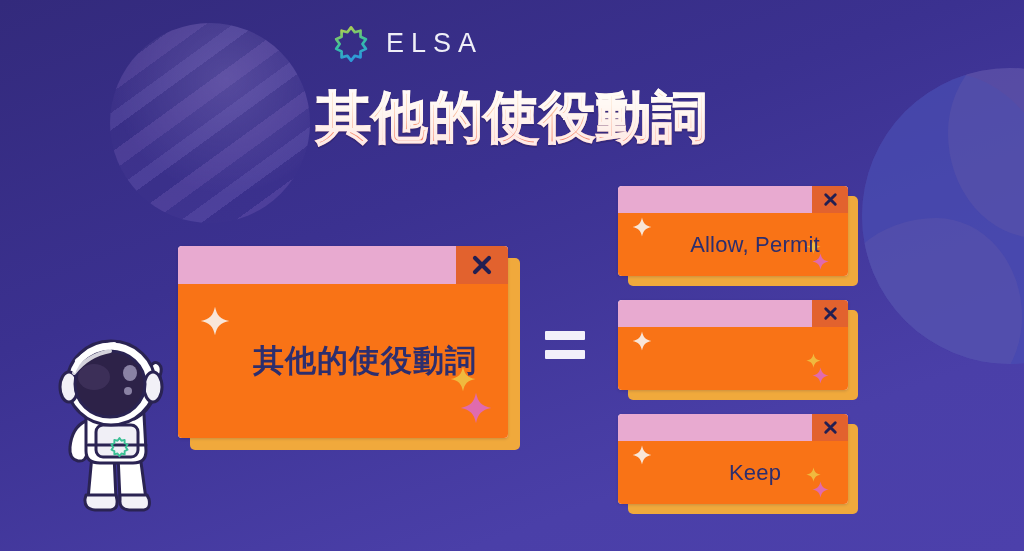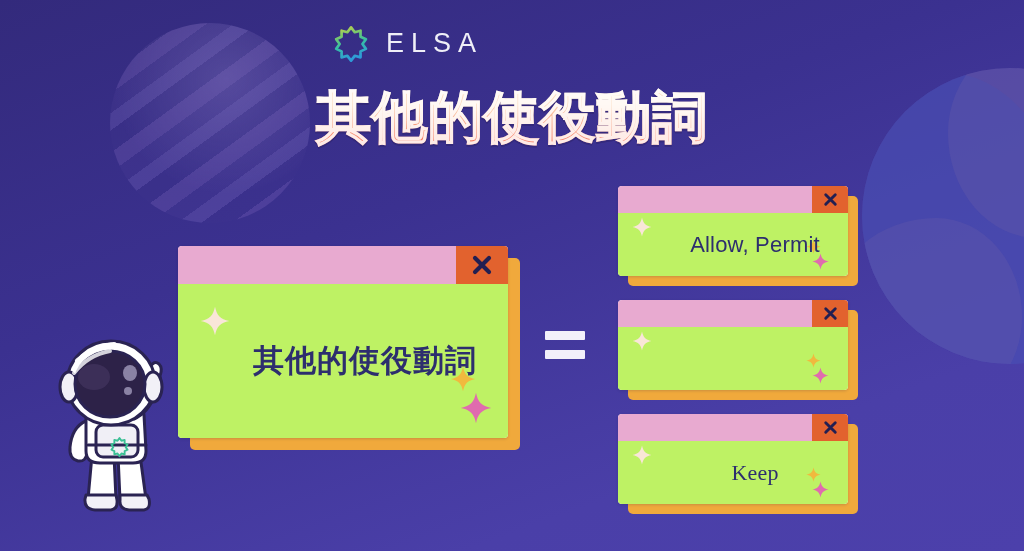--- a/index.html
+++ b/index.html
@@ -113,21 +113,21 @@
   .win .closebtn {
     width:52px; background:#E2622E;
     display:flex; align-items:center; justify-content:center;
     cursor:pointer;
   }
   .win .closebtn svg { display:block; }
   .win .body {
     position:relative;
     height:calc(100% - 38px);
     display:flex; align-items:center; justify-content:center;
-    background:#bef264;
+    background:#f97316;
     padding-left:44px;
   }
   .win .label {
     position:relative; z-index:3;
     color:#2D2E6E;
     text-align:center;
   }
 
   
   #card-main { left:178px; top:246px; width:330px; height:192px; }
@@ -141,21 +141,21 @@
 
   
   .card-sm { width:230px; height:90px; }
   .card-sm .titlebar { height:27px; }
   .card-sm .closebtn { width:36px; }
   .card-sm .body { height:63px; }
   .card-sm .label { font-size:22px; font-weight:400; letter-spacing:0.2px; }
   .card-sm .shadow-pink { height:27px; }
   #card-allow { left:618px; top:186px; }
   #card-force { left:618px; top:300px; }
-  #card-keep  { left:618px; top:414px;font-family:Liberation Serif, serif; }
+  #card-keep  { left:618px; top:414px; }
 
   
   .spark { position:absolute; z-index:2; }
   .spark svg { display:block; }
 
   
   #equals {
     position:absolute; left:545px; top:331px;
     width:40px; height:30px;
   }

